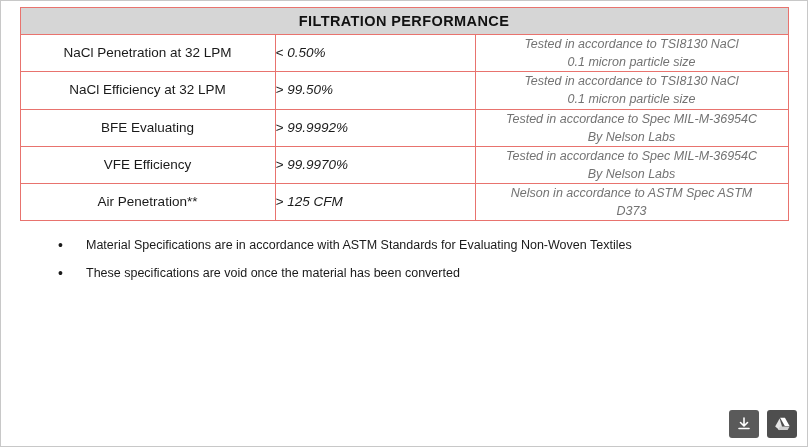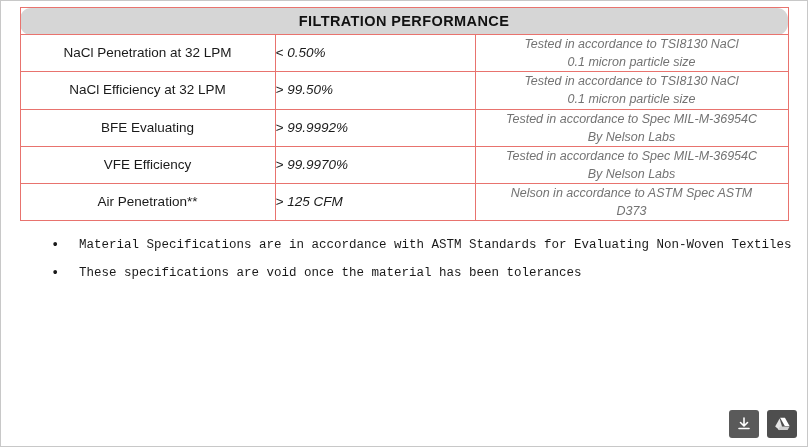--- a/index.html
+++ b/index.html
@@ -35,21 +35,20 @@
   }
   .title-cell {
     background: #d6d6d6;
     text-align: center;
     font-weight: bold;
     font-size: 14.5px;
     letter-spacing: 0.4px;
     color: #111111;
     height: 26px;
     padding: 2px 0 3px 0;
-    border-radius: 11px;
   }
   .col-name { width: 255px; }
   .col-value { width: 200px; }
   .col-note { width: 313px; }
 
   .cell-name {
     text-align: center;
     font-size: 13.5px;
     color: #1a1a1a;
     padding: 13px 6px;
@@ -70,24 +69,23 @@
     color: #737373;
     padding: 10px 10px;
     line-height: 1.45;
   }
   .cell-note .line2 { display: block; }
   sub {
     font-size: 0.72em;
     vertical-align: -0.28em;
   }
   .notes {
-    margin: 16px 0 0 4px;
+    margin: 16px 0 0 11px;
     padding: 0;
     list-style: none;
-    font-family: Liberation Mono, monospace;
   }
   .notes li {
     position: relative;
     font-size: 12.5px;
     color: #1a1a1a;
     padding: 0 0 0 74px;
     margin-bottom: 11px;
     line-height: 1.3;
   }
   .notes li:before {
@@ -176,21 +174,21 @@
         <td class="cell-note">
           <span class="line1">Nelson in accordance to ASTM Spec ASTM</span>
           <span class="line2">D373</span>
         </td>
       </tr>
     </tbody>
   </table>
 
   <ul class="notes">
     <li>Material Specifications are in accordance with ASTM Standards for Evaluating Non-Woven Textiles</li>
-    <li>These specifications are void once the material has been tolerances</li>
+    <li>These specifications are void once the material has been converted</li>
   </ul>
 
   <div class="corner-buttons">
     <div class="btn btn-download">
       <span>
         <svg width="16" height="16" viewBox="0 0 16 16" aria-hidden="true">
           <path d="M8 2 L8 9 M4.5 6.5 L8 10 L11.5 6.5" stroke="#ffffff" stroke-width="1.6" fill="none" stroke-linecap="round" stroke-linejoin="round"></path>
           <path d="M3 12.5 L13 12.5" stroke="#ffffff" stroke-width="1.6" stroke-linecap="round"></path>
         </svg>
       </span>

